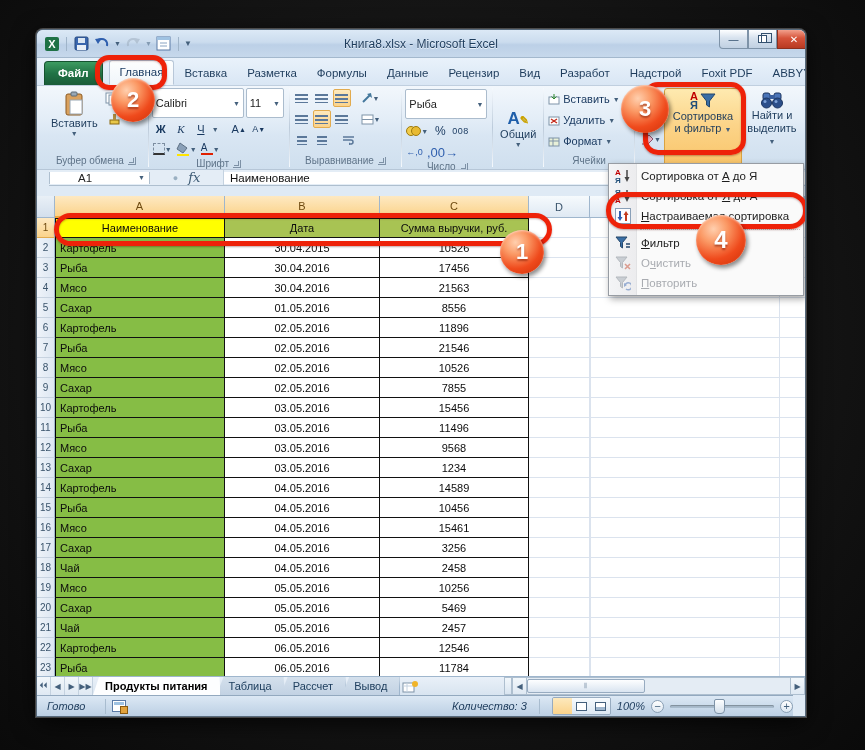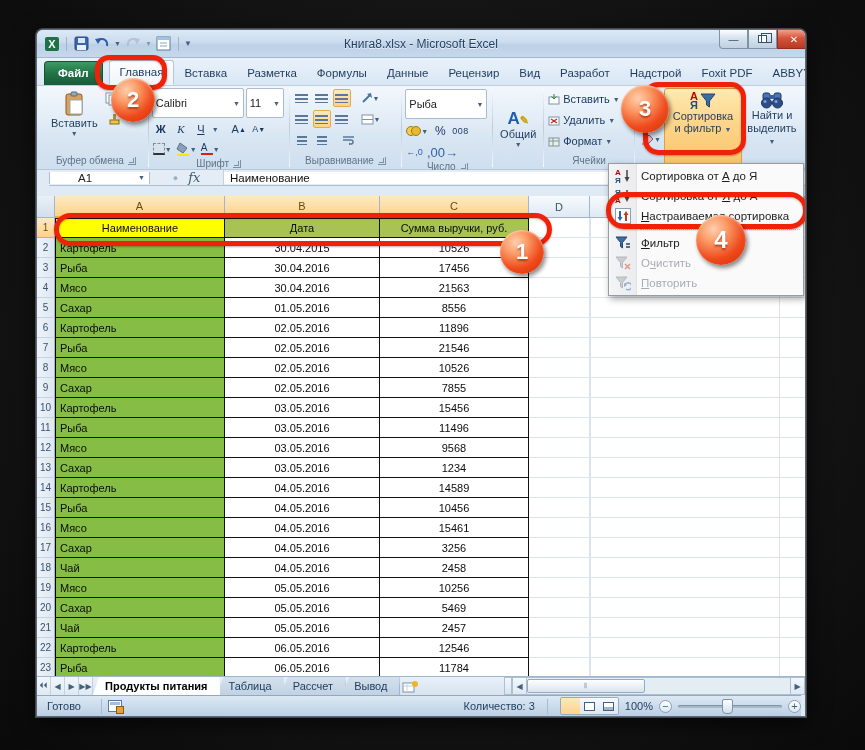--- a/index.html
+++ b/index.html
@@ -98,22 +98,22 @@
   .stab { display:flex; align-items:center; padding:0 12px; color:#20405f; background:linear-gradient(#d4e0ec,#c2d2e3); clip-path:polygon(7px 0, calc(100% - 1px) 0, 100% 100%, 0 100%); margin-right:-4px; border-right:1px solid #9fb6cd; }
   .stab.active { background:#fdfeff; font-weight:bold; color:#000; z-index:2; clip-path:polygon(6px 0, calc(100% - 1px) 0, 100% 100%, 0 100%); }
   .newsheet { width:28px; display:flex; align-items:center; justify-content:center; }
   .hscroll { margin-left:auto; display:flex; align-items:stretch; }
   .hs-btn { width:15px; display:flex; align-items:center; justify-content:center; font-size:8px; color:#44607c; background:linear-gradient(#f2f7fb,#dfe9f3); border:1px solid #aebfcf; }
   .hs-track { width:263px; background:#e4ecf4; border-top:1px solid #aebfcf; border-bottom:1px solid #aebfcf; position:relative; }
   .hs-thumb { position:absolute; left:0; top:1px; bottom:1px; width:118px; background:linear-gradient(#fdfeff,#d9e4f0); border:1px solid #97abc0; border-radius:2px; display:flex; align-items:center; justify-content:center; color:#8296ab; font-size:7px; letter-spacing:1px; }
   .splitter { width:8px; background:linear-gradient(#f2f7fb,#d8e4f0); border:1px solid #aebfcf; }
 
   
-  .statusbar { position:absolute; left:0; top:665px; right:4px; height:21px;
-    background:linear-gradient(#dce8f4,#c8d9ea 60%,#bccfe3); border-top:1px solid #93a9bf; display:flex; align-items:center; font-size:11px; color:#1e3c5c; }
+  .statusbar { position:absolute; left:0; top:665px; right:12px; height:21px;
+    background:linear-gradient(#dce8f4,#c8d9ea 60%,#bccfe3); border-top:1px solid #93a9bf; display:flex; align-items:center; font-size:11px; color:#1e3c5c;font-style:italic; }
   .sb-ready { padding:0 14px 0 10px; }
   .sb-sep { width:1px; height:15px; background:#a8bccf; margin:0 6px; }
   .macro-ico { width:14px; height:12px; border:1px solid #5a7aa6; background:#fff; position:relative; }
   .macro-ico:before { content:""; position:absolute; left:1px; top:1px; right:1px; height:3px; background:#9fc2e2; }
   .macro-ico:after { content:""; position:absolute; right:-3px; bottom:-3px; width:6px; height:6px; background:#e2a23c; border:1px solid #8a5a10; }
   .sb-right { margin-left:auto; display:flex; align-items:center; gap:6px; padding-right:0; }
   .viewbtns { display:flex; border:1px solid #97abc0; border-radius:2px; overflow:hidden; }
   .vbtn { width:19px; height:16px; display:flex; align-items:center; justify-content:center; background:linear-gradient(#f6fafd,#dce7f2); }
   .vbtn.active { background:linear-gradient(#fde9bd,#fbd38b); }
   .vglyph { width:11px; height:9px; border:1px solid #44607c; background:#fff; }

